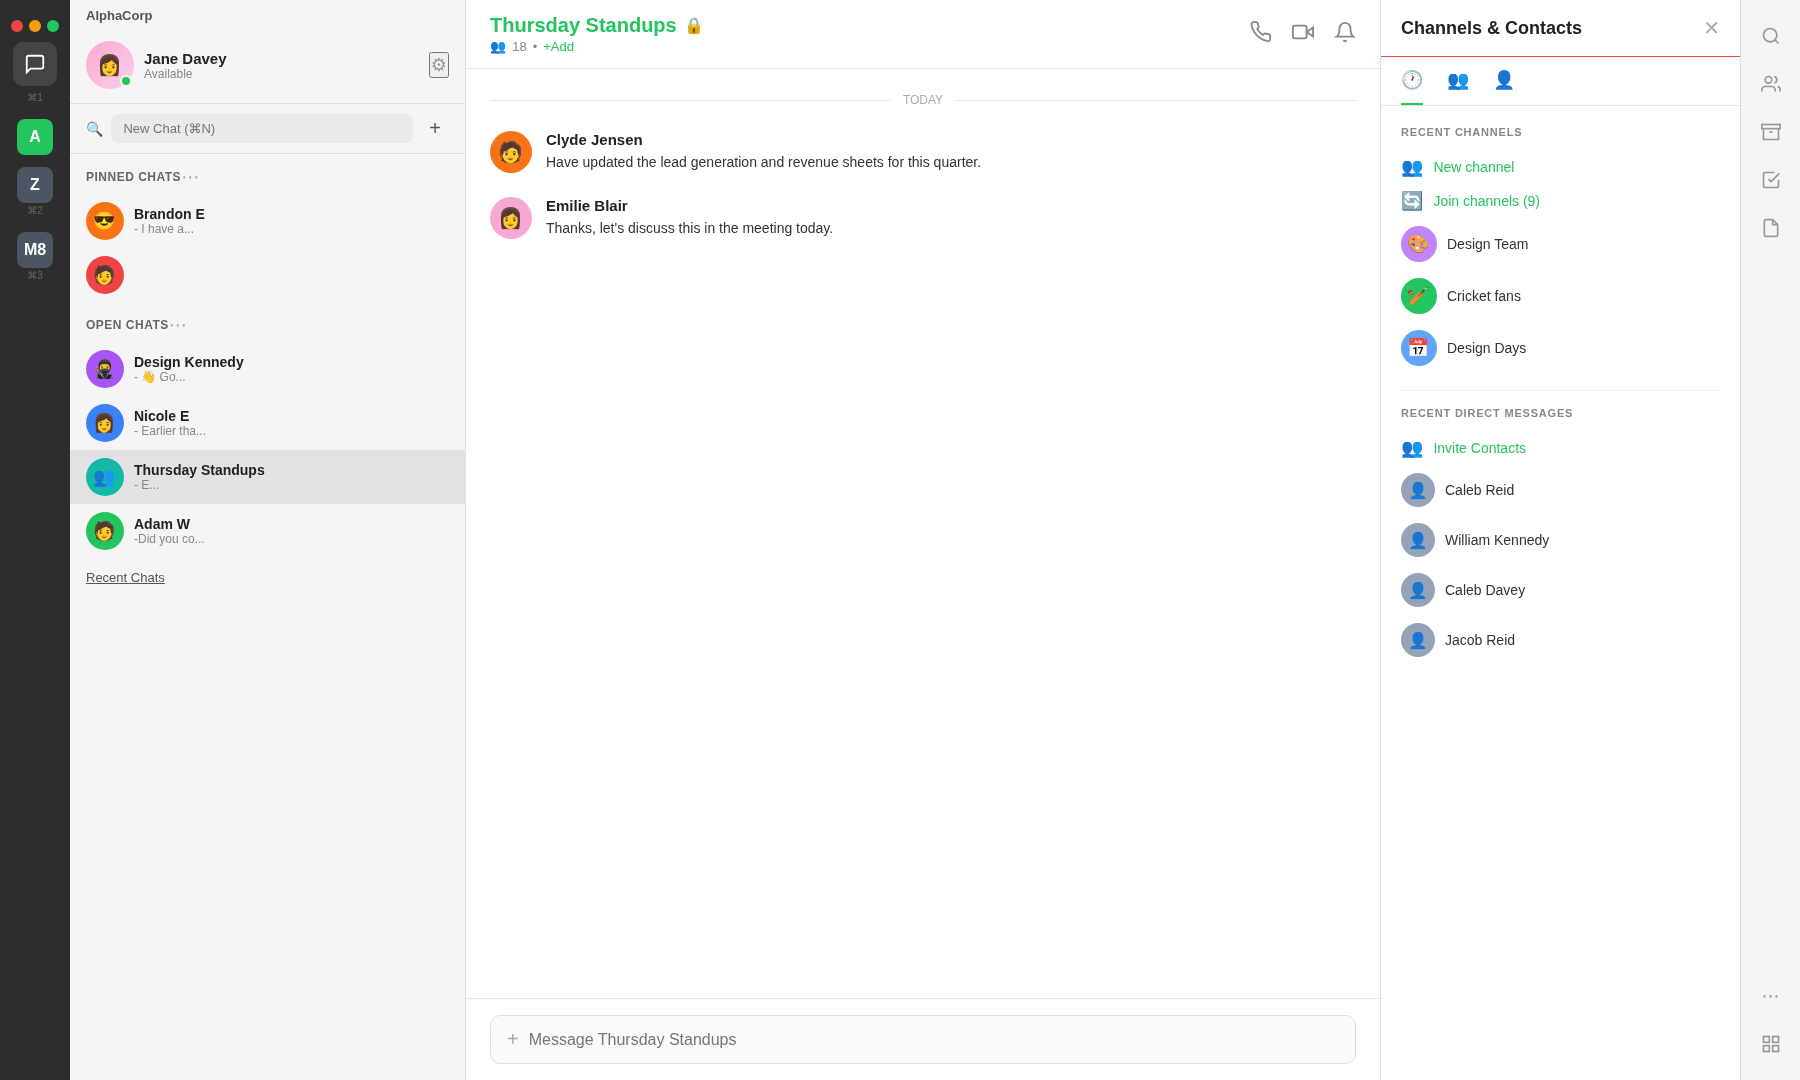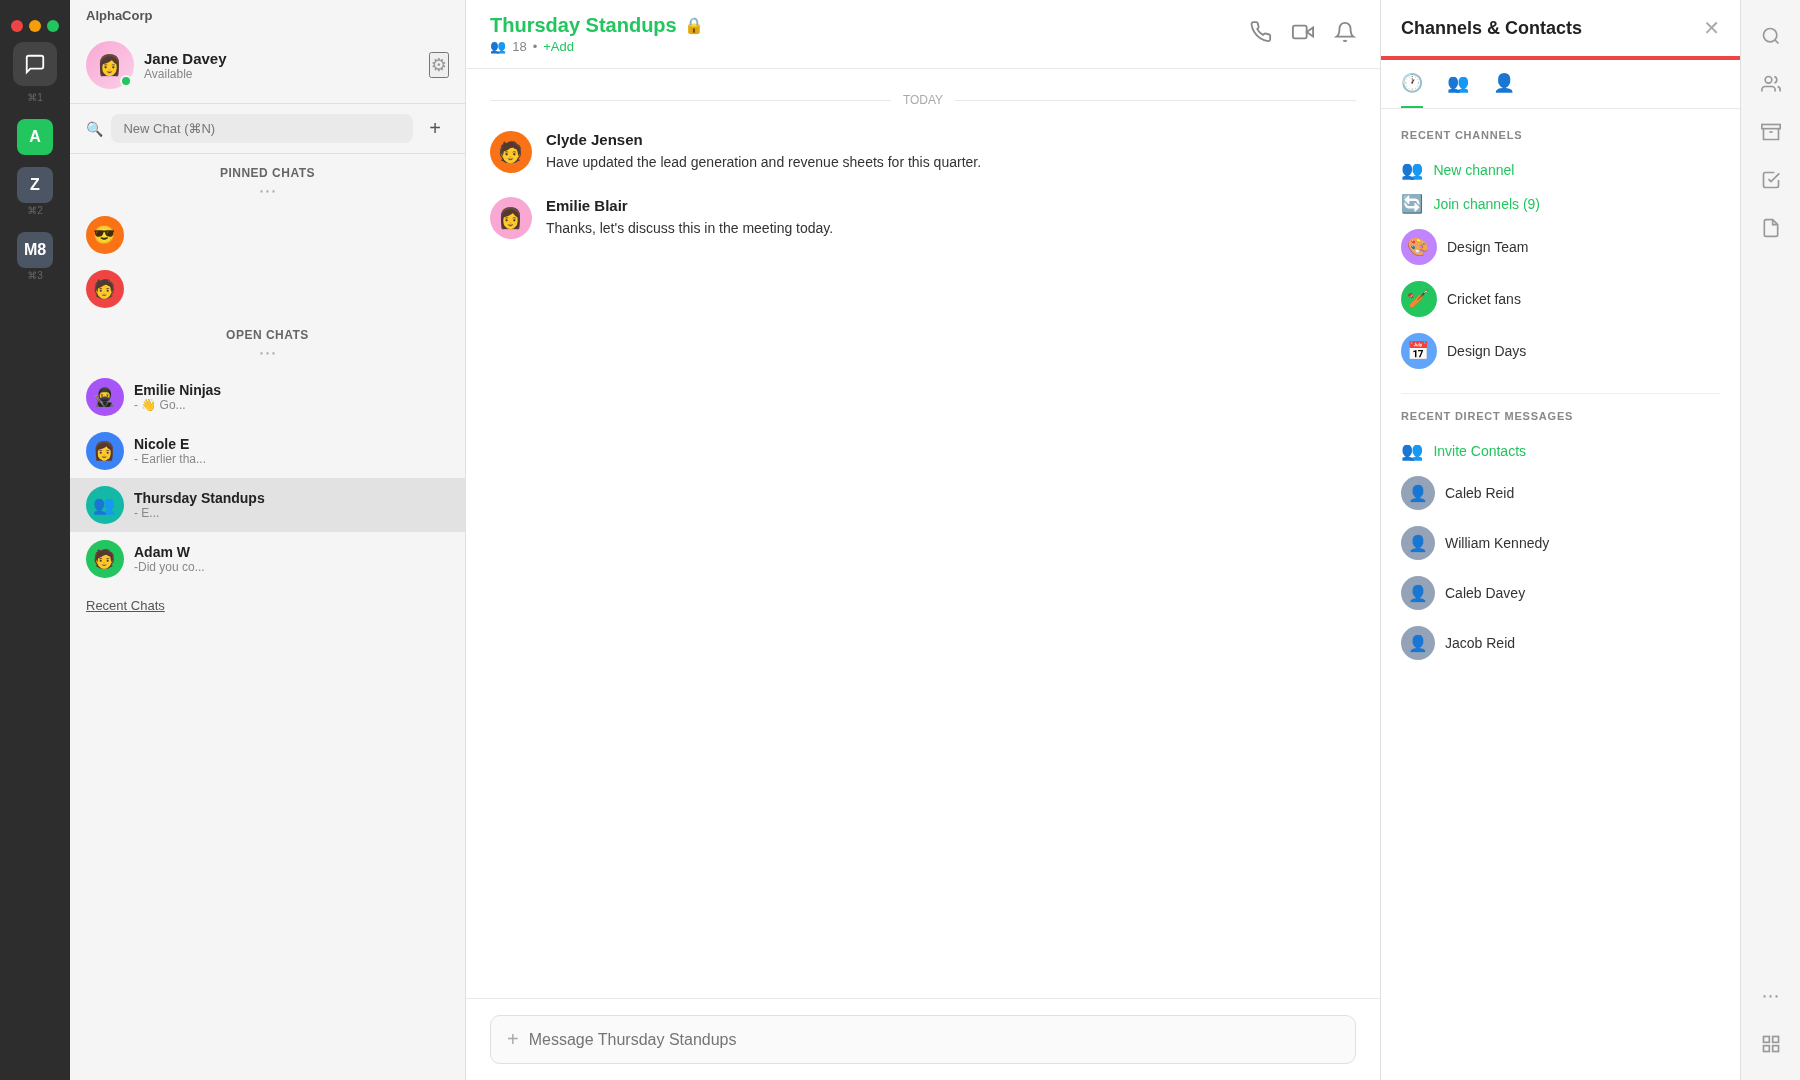--- a/index.html
+++ b/index.html
@@ -77,21 +77,20 @@
     }
     .add-btn {
       width: 28px; height: 28px; border-radius: 6px;
       background: none; border: none; cursor: pointer;
       font-size: 20px; color: #555; display: flex; align-items: center; justify-content: center;
     }
 
     .section-header {
       display: flex; align-items: center; 
       padding: 12px 16px 6px;
-      flex-direction: column;
     }
     .section-title { font-size: 12px; font-weight: 700; color: #666; letter-spacing: 0.5px; }
     .more-btn { color: #aaa; font-size: 18px; cursor: pointer; background: none; border: none; }
 
     .chat-item {
       display: flex; align-items: center; gap: 10px;
       padding: 8px 16px; cursor: pointer;
     }
     .chat-item.active { background: #e2e2e2; }
     .chat-avatar { width: 38px; height: 38px; border-radius: 50%; background: #bbb; flex-shrink: 0; overflow: hidden; }
@@ -166,21 +165,21 @@
       width: 360px;
       background: #fff;
       border-left: 1px solid #e0e0e0;
       display: flex;
       flex-direction: column;
       flex-shrink: 0;
     }
     .right-header {
       display: flex; align-items: center; justify-content: space-between;
       padding: 16px 20px;
-      border-bottom: 4px solid #ef4444;
+      border-bottom: 1px solid #ef4444;
       gap: 15px;
     }
     .right-title { font-size: 18px; font-weight: 700; color: #222; }
     .close-btn { background: none; border: none; font-size: 20px; color: #aaa; cursor: pointer; }
 
     .right-tabs {
       display: flex; border-bottom: 1px solid #e8e8e8;
       padding: 0 20px;
       gap: 24px;
     }
@@ -299,36 +298,40 @@
   </div>
 
   <div class="section-header">
     <span class="section-title">PINNED CHATS</span>
     <button class="more-btn">⋯</button>
   </div>
 
   <div>
     <div class="chat-item">
       <div class="chat-avatar" style="background:#f97316;display:flex;align-items:center;justify-content:center;font-size:18px;">😎</div>
+      <div class="chat-info">
+        <div class="chat-name">Brandon E</div>
+        <div class="chat-preview">- I have a...</div>
+      </div>
     </div>
     <div class="chat-item">
       <div class="chat-avatar" style="background:#ef4444;display:flex;align-items:center;justify-content:center;font-size:18px;">🧑</div>
     </div>
   </div>
 
   <div class="section-header">
     <span class="section-title">OPEN CHATS</span>
     <button class="more-btn">⋯</button>
   </div>
 
   <div>
     <div class="chat-item">
       <div class="chat-avatar" style="background:#a855f7;display:flex;align-items:center;justify-content:center;font-size:18px;">🥷</div>
       <div class="chat-info">
-        <div class="chat-name">Emilie Ninjas</div>
+        <div class="chat-name">Design Kennedy</div>
         <div class="chat-preview">- 👋 Go...</div>
       </div>
     </div>
     <div class="chat-item">
       <div class="chat-avatar" style="background:#3b82f6;display:flex;align-items:center;justify-content:center;font-size:18px;">👩</div>
       <div class="chat-info">
         <div class="chat-name">Nicole E</div>
         <div class="chat-preview">- Earlier tha...</div>
       </div>
     </div>

